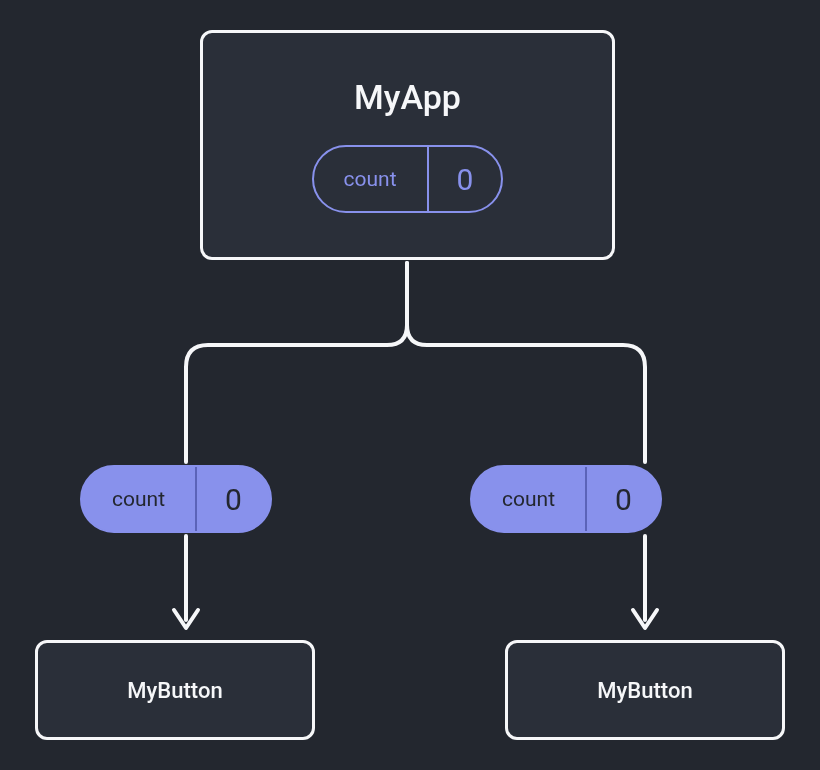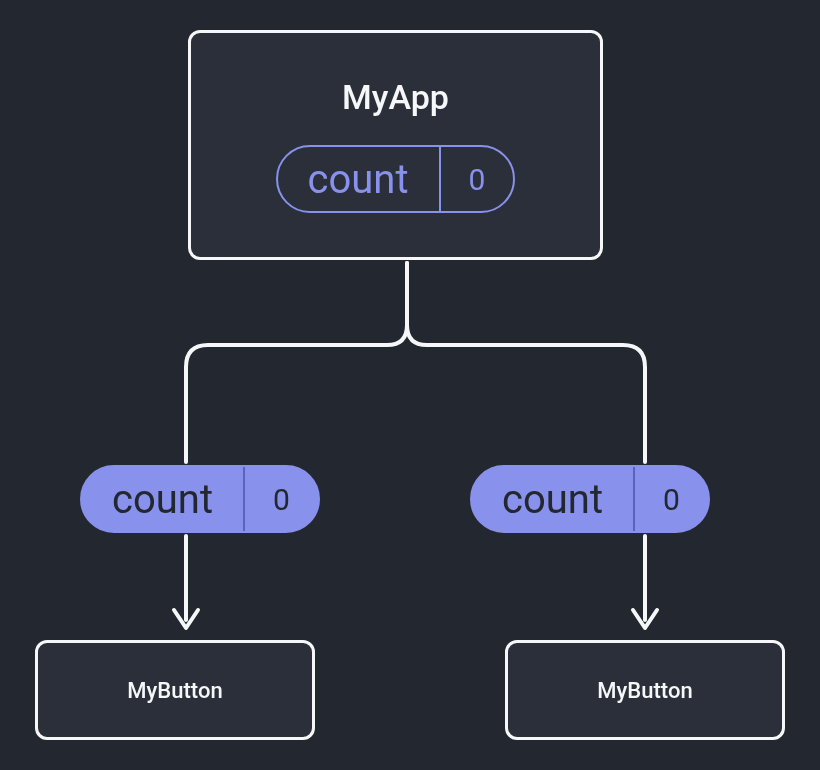--- a/index.html
+++ b/index.html
@@ -20,21 +20,21 @@
     .diagram {
       position: relative;
       width: 100%;
       height: 100%;
     }
 
     
     .parent-box {
       position: absolute;
       top: 30px;
-      left: 188px;
+      left: 200px;
       width: 415px;
       height: 230px;
       background: #2a2f39;
       border: 3px solid #f6f7f9;
       border-radius: 12px;
       display: flex;
       flex-direction: column;
       align-items: center;
       justify-content: center;
       gap: 28px;
@@ -62,21 +62,21 @@
 
     .pill-filled {
       background: #8891ec;
       border: 2px solid #8891ec;
     }
 
     .pill-label {
       display: flex;
       align-items: center;
       padding: 0 30px;
-      font-size: 40px;
+      font-size: 21px;
       font-weight: 400;
     }
 
     .pill-value {
       display: flex;
       align-items: center;
       padding: 0 28px;
       font-size: 30px;
       font-weight: 400;
     }

